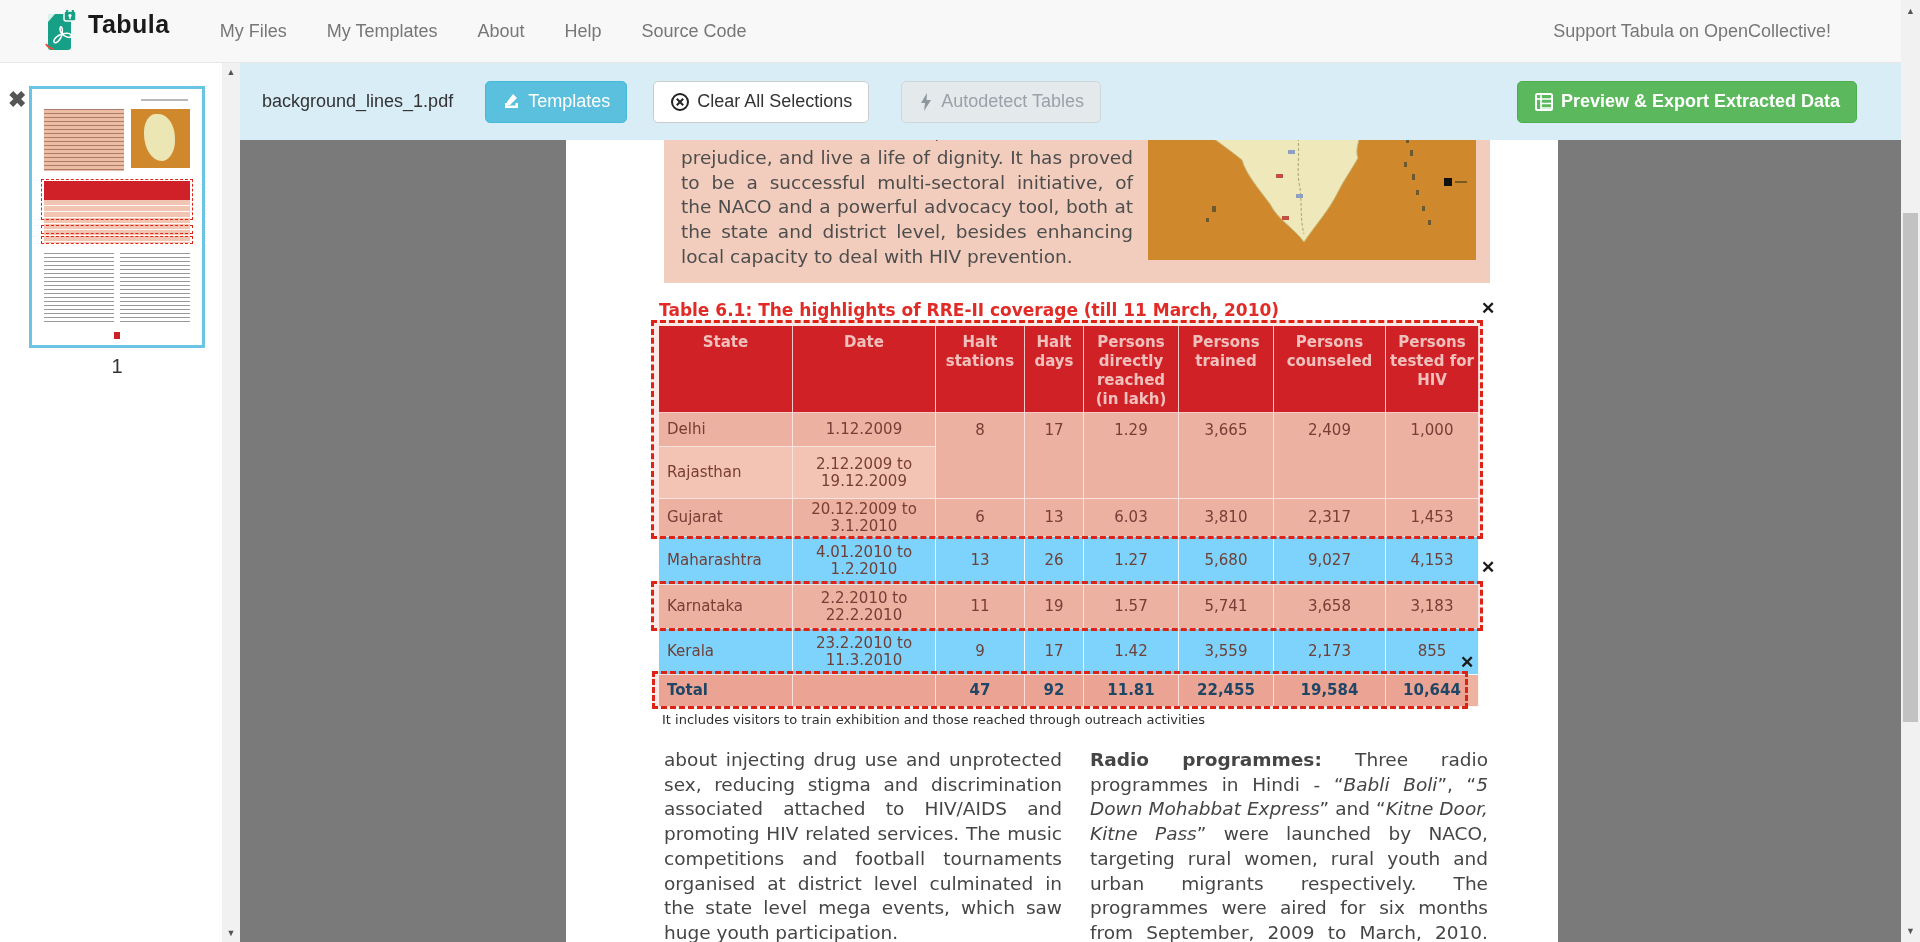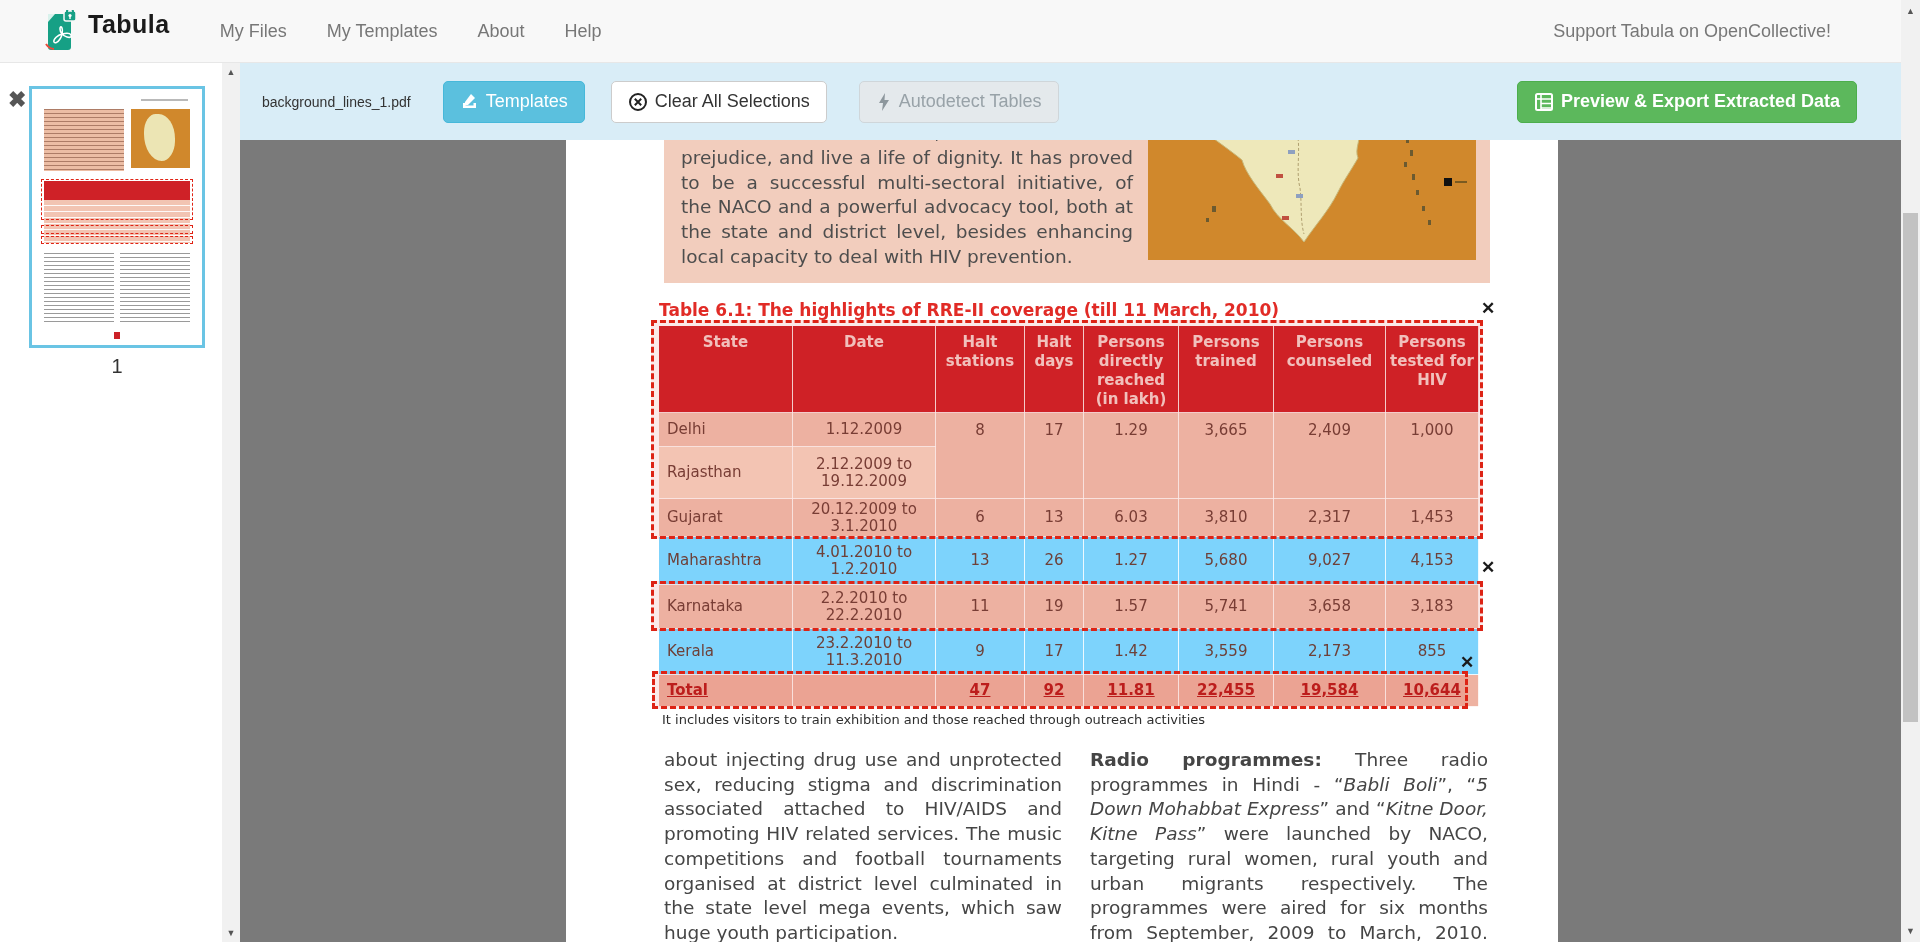--- a/index.html
+++ b/index.html
@@ -8,21 +8,21 @@
   
   .navbar { position:absolute; left:0; top:0; width:1901px; height:63px; background:#f8f8f8; border-bottom:1px solid #e7e7e7; display:flex; align-items:center; z-index:30; }
   .brand { display:flex; align-items:flex-start; margin-left:42px; cursor:pointer; }
   .brand-title { font-size:25px; font-weight:bold; color:#1a1a1a; margin-left:10px; letter-spacing:0.5px; }
   .nav-items { display:flex; align-items:center; margin-left:30px; height:100%; }
   .nav-item { color:#777; font-size:18px; padding:0 20px; height:100%; display:flex; align-items:center; cursor:pointer; }
   .nav-right { margin-left:auto; margin-right:70px; color:#777; font-size:18px; cursor:pointer; }
 
   
   .toolbar { position:absolute; left:222px; top:63px; width:1679px; height:77px; background:#d9edf7; display:flex; align-items:center; z-index:20; }
-  .filename { color:#333; font-size:14px; margin-left:40px; }
+  .filename { color:#333; font-size:18px; margin-left:40px; }
   .btn { height:42px; border-radius:5px; display:flex; align-items:center; padding:0 16px; font-size:18px; cursor:pointer; border:1px solid transparent; white-space:nowrap; }
   .btn .bicon { margin-right:7px; display:inline-flex; align-items:center; }
   .btn-templates { background:#5bc0de; border-color:#46b8da; color:#fff; margin-left:32px; }
   .btn-clear { background:#fff; border-color:#ccc; color:#333; margin-left:26px; }
   .btn-autodetect { background:#e4e9ec; border-color:#cfd6da; color:#98a2a8; margin-left:32px; cursor:default; }
   .btn-export { background:#5cb85c; border-color:#4cae4c; color:#fff; margin-left:auto; margin-right:44px; font-weight:bold; }
 
   
   .sidebar { position:absolute; left:0; top:63px; width:222px; height:879px; background:#fff; z-index:10; }
   .sidebar-close { position:absolute; left:8px; top:26px; font-size:22px; font-weight:bold; color:#555; cursor:pointer; line-height:1; }
@@ -69,21 +69,21 @@
   .pdf-table th, .pdf-table td { border:1px solid rgba(255,255,255,0.85);margin-top:22px; }
   .pdf-table th { background:#cf2127; color:#f4d2ce; font-size:15px; font-weight:bold; vertical-align:top; padding-top:7px; height:87px; line-height:19px; text-align:center; }
   .pdf-table td { font-size:15px; color:#6e4038; text-align:center; vertical-align:middle; line-height:17px; }
   .cell-state { text-align:left !important; padding-left:8px; }
   .vtop { vertical-align:top !important; padding-top:9px; }
   .r0 td{height:34px;} .r1 td{height:52px;} .r2 td{height:38px;} .r3 td{height:48px;}
   .r4 td{height:44px;} .r5 td{height:46px;} .r6 td{height:32px;}
   .shade-dark td { background:#f0c1b0; }
   .shade-mid td { background:#f6d6c5; }
   .shade-light td { background:#7dd3fc; }
-  .shade-total td { background:#eeb2a1; font-weight:bold; color:#b91c1c;text-decoration:underline; }
+  .shade-total td { background:#eeb2a1; font-weight:bold; color:#0c4a6e; }
 
   .sel { position:absolute; border:3px dashed #dd2315; background:rgba(214,40,30,0.10); cursor:move; }
   .sel1 { left:85px; top:180px; width:832px; height:219px; }
   .sel2 { left:85px; top:441px; width:832px; height:50px; }
   .sel3 { left:86px; top:531px; width:816px; height:38px; }
   .sel-x { position:absolute; font-size:17px; font-weight:bold; color:#1a1a1a; cursor:pointer; line-height:1; }
   .selx1 { left:915px; top:160px; } .selx2 { left:915px; top:419px; } .selx3 { left:894px; top:514px; }
 
   .footnote { position:absolute; left:96px; top:572px; font-family:"DejaVu Sans", sans-serif; font-size:13px; color:#2e2e2e; }
 
@@ -109,20 +109,21 @@
         <rect x="27.3" y="6" width="1.4" height="3" fill="#fff"></rect>
       </svg>
     </span>
     <span class="brand-title">Tabula</span>
   </div>
   <div class="nav-items">
     <span class="nav-item">My Files</span>
     <span class="nav-item">My Templates</span>
     <span class="nav-item">About</span>
     <span class="nav-item">Help</span>
+    <span class="nav-item">Source Code</span>
   </div>
   <span class="nav-right">Support Tabula on OpenCollective!</span>
 </div>
 
 <div class="toolbar">
   <span class="filename">background_lines_1.pdf</span>
 
   <div class="btn btn-templates">
     <span class="bicon">
       <svg width="19" height="19" viewBox="0 0 19 19">

